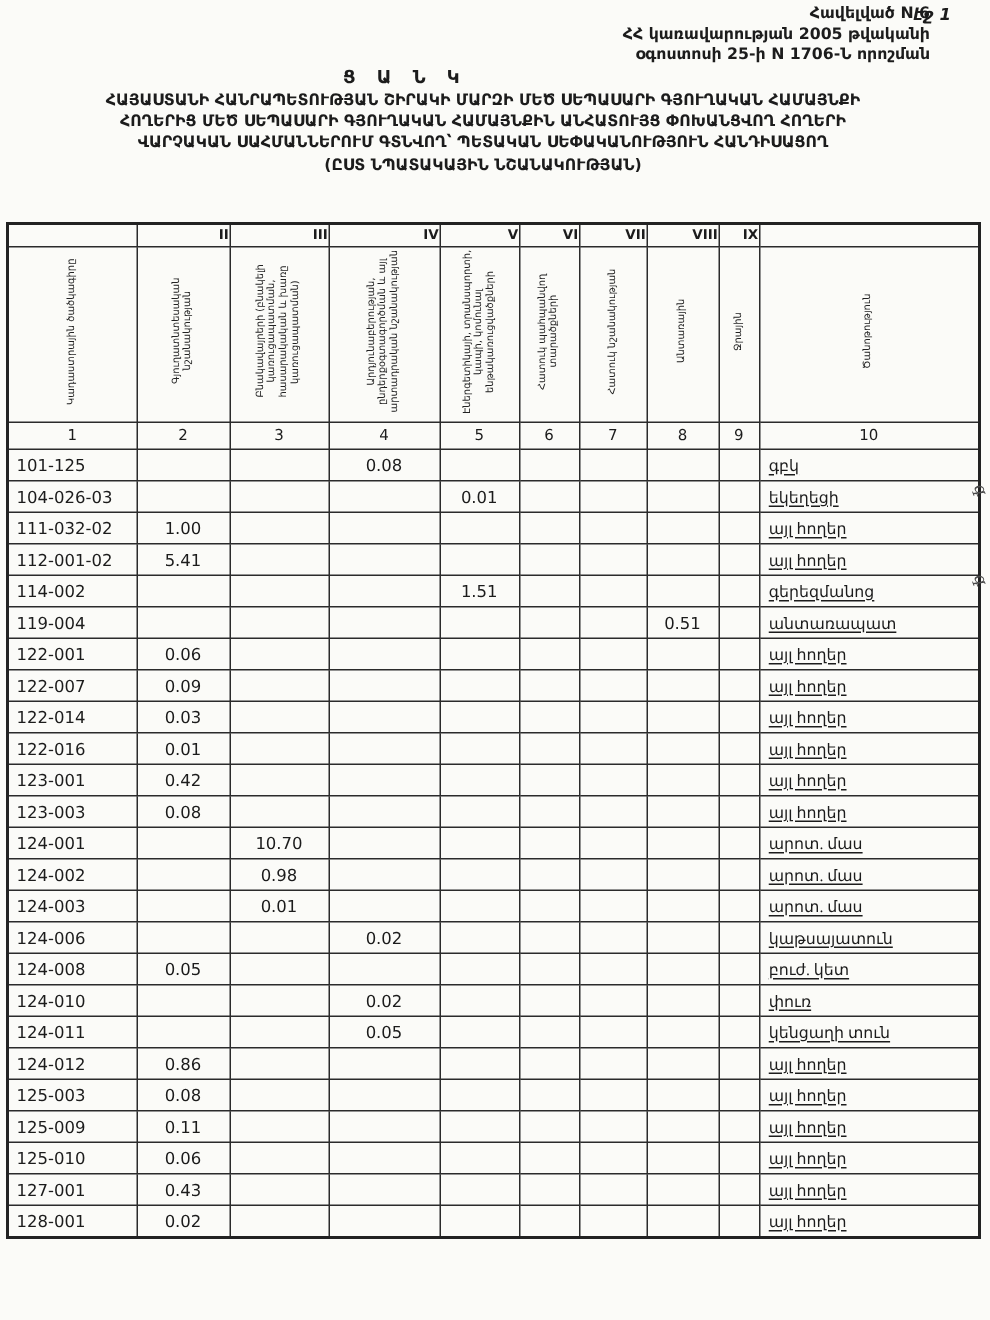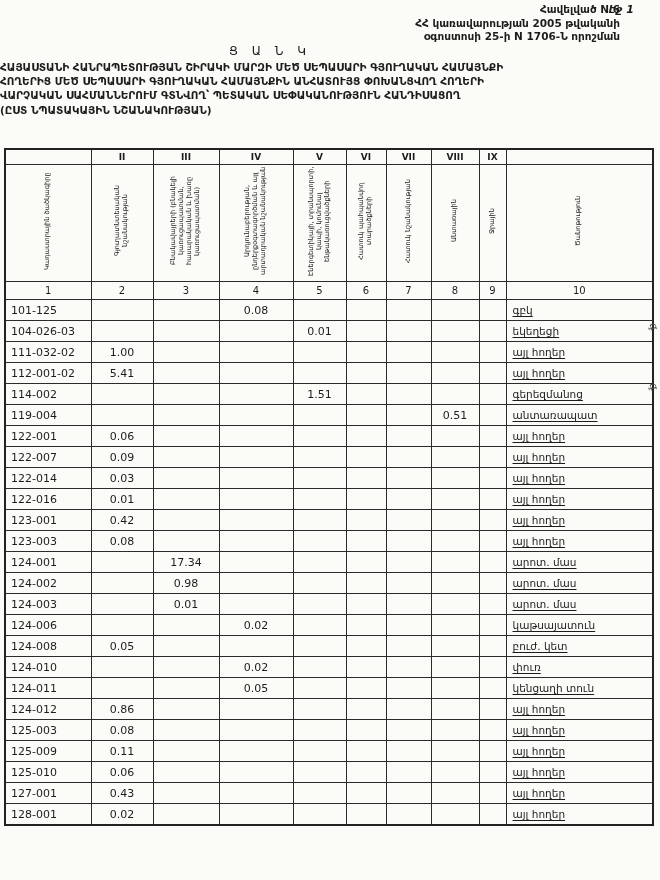--- a/index.html
+++ b/index.html
@@ -16,42 +16,42 @@
   .page-label{
     position:absolute;top:3px;right:26px;
     font-size:11px;font-weight:bold;font-style:italic;
   }
   .annex{
     position:absolute;top:3px;left:180px;width:440px;
     text-align:right;font-size:10.5px;font-weight:bold;line-height:1.3;
   }
   .doc-title{
     position:absolute;top:44px;left:0;width:540px;
-    text-align:center;font-size:12px;font-weight:normal;letter-spacing:5px;
+    text-align:center;font-size:12px;font-weight:bold;letter-spacing:5px;
   }
   .doc-subtitle{
     position:absolute;top:60px;left:0;width:644px;
-    font-size:10.5px;font-weight:bold;line-height:1.35;
+    text-align:center;font-size:10.5px;font-weight:bold;line-height:1.35;
   }
 
   table.main{
     position:absolute;left:4px;top:148px;
     width:648px;
     border-collapse:collapse;
     table-layout:fixed;
     border:2px solid #222;
   }
   table.main th, table.main td{
     border:1px solid #2b2b2b;
     padding:0;
     overflow:hidden;
     font-weight:normal;
   }
   tr.roman-row th{
-    height:14px;font-size:9px;text-align:center;vertical-align:middle;
+    height:14px;font-size:9px;text-align:right;vertical-align:middle;
     font-weight:bold;
   }
   tr.vh-row th{
     height:116px;vertical-align:middle;text-align:center;
   }
   .vh{
     display:inline-block;
     writing-mode:vertical-rl;
     transform:rotate(180deg);
     font-size:6.6px;
@@ -66,20 +66,21 @@
   tbody.data td{
     height:20px;font-size:11px;vertical-align:middle;
     white-space:nowrap;
   }
   tbody.data td.code{padding-left:5px;text-align:left;margin-top:25px;}
   tbody.data td.val{text-align:center;}
   tbody.data td.note{
     padding-left:6px;text-align:left;font-size:10.5px;
     text-decoration:underline;
     text-underline-offset:2px;
+    font-family:Liberation Serif, serif;
   }
   .margin-mark{
     position:absolute;right:2px;
     font-family:"DejaVu Serif",serif;
     font-style:italic;font-size:11px;color:#4a4a4a;
     transform:rotate(70deg);
   }
   .margin-mark-1{top:320px;}
   .margin-mark-2{top:380px;}
 </style>
@@ -299,21 +300,21 @@
           <td class="val"></td>
           <td class="val"></td>
           <td class="val"></td>
           <td class="val"></td>
           <td class="val"></td>
           <td class="note">այլ հողեր</td>
         </tr>
         <tr>
           <td class="code">124-001</td>
           <td class="val"></td>
-          <td class="val">17.34</td>
+          <td class="val">10.70</td>
           <td class="val"></td>
           <td class="val"></td>
           <td class="val"></td>
           <td class="val"></td>
           <td class="val"></td>
           <td class="val"></td>
           <td class="note">արոտ. մաս</td>
         </tr>
         <tr>
           <td class="code">124-002</td>

